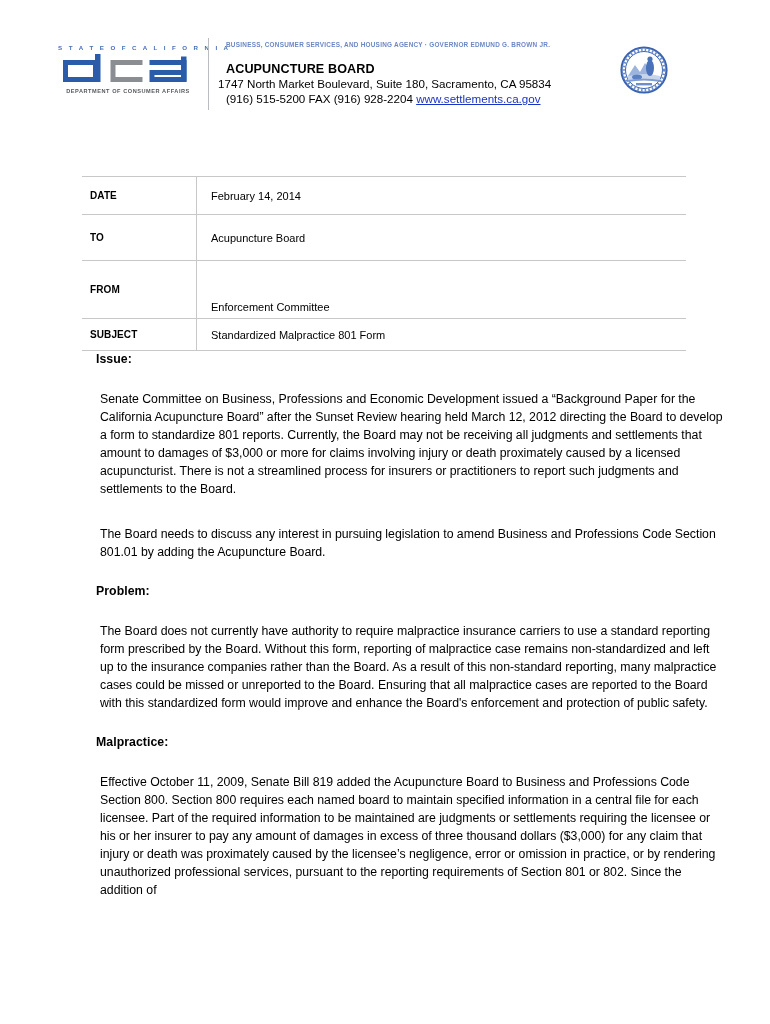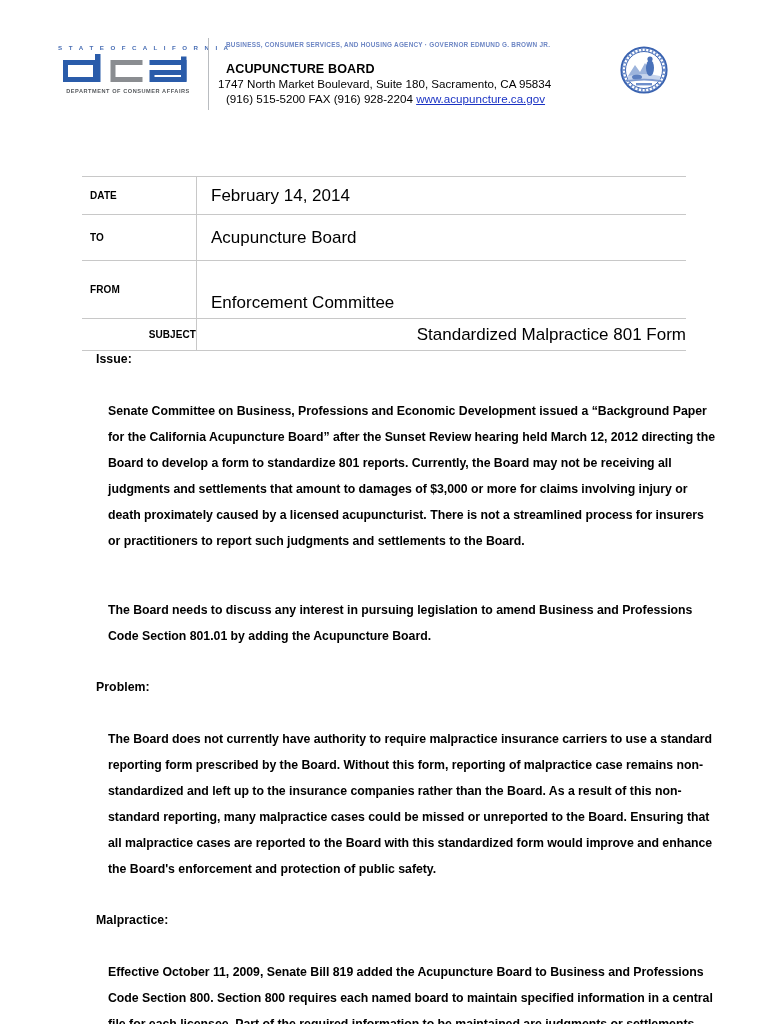--- a/index.html
+++ b/index.html
@@ -139,54 +139,53 @@
   }
   .memo-label {
     width: 106px;
     font-size: 10px;
     font-weight: bold;
     padding-left: 8px !important;
     border-right: 1px solid #c8c8c8;
     letter-spacing: 0.1px;
   }
   .memo-value {
-    font-size: 17px;
+    font-size: 11px;
     padding-left: 14px !important;
   }
   tr.row-date td { height: 37px; }
   tr.row-to td { height: 45px; }
   tr.row-from td { height: 52px; vertical-align: bottom; }
   tr.row-from .memo-label {
     vertical-align: middle;
     padding-bottom: 0;
     margin-top: 48px;
   }
   tr.row-from .memo-value { padding-bottom: 5px; }
-  tr.row-subject td { height: 31px; text-align: right; }
+  tr.row-subject td { height: 31px; }
 
   
   .body-content {
     position: absolute;
     left: 96px;
     top: 352px;
     width: 634px;
   }
   .heading {
     font-size: 12.3px;
     font-weight: bold;
     margin: 0;
     letter-spacing: 0.05px;
   }
   .para {
     font-size: 12.3px;
-    line-height: 26px;
-    margin: 12px;
+    line-height: 18px;
+    margin: 4px;
     text-align: left;
     letter-spacing: -0.02px;
-    font-weight: bold;
   }
   .gap-sm { height: 19px; }
   .gap-md { height: 20px; }
 </style>
 </head>
 <body>
 
 <div class="page">
 
   <div class="letterhead">
@@ -218,21 +217,21 @@
 
     <div class="logo-divider"></div>
 
     <div class="agency-line">BUSINESS, CONSUMER SERVICES, AND HOUSING AGENCY  ·  GOVERNOR EDMUND G. BROWN JR.</div>
 
     <div class="board-name">ACUPUNCTURE BOARD</div>
 
     <div class="address-line">1747 North Market Boulevard, Suite 180, Sacramento, CA 95834</div>
 
     <div class="contact-line">
-      <span>(916) 515-5200  FAX (916) 928-2204 </span><a class="weblink" href="#">www.acupuncture.ca.gov</a>
+      <span>(916) 515-5200  FAX (916) 928-2204 </span><a class="weblink" href="#">www.settlements.ca.gov</a>
     </div>
 
     <div class="seal">
       <svg width="48" height="48" viewBox="0 0 48 48" aria-hidden="true">
         <circle cx="24" cy="24" r="22.5" fill="none" stroke="#3a63b0" stroke-width="2.2"></circle>
         <circle cx="24" cy="24" r="18.5" fill="none" stroke="#3a63b0" stroke-width="1"></circle>
         <circle cx="24" cy="24" r="17" fill="#ffffff"></circle>
 
         <path d="M8 30 L15 19 L20 26 L25 17 L33 30 Z" fill="#9db4dc"></path>
         <path d="M8 30 Q24 26 40 30 L40 34 Q24 31 8 34 Z" fill="#c6d4ec"></path>

